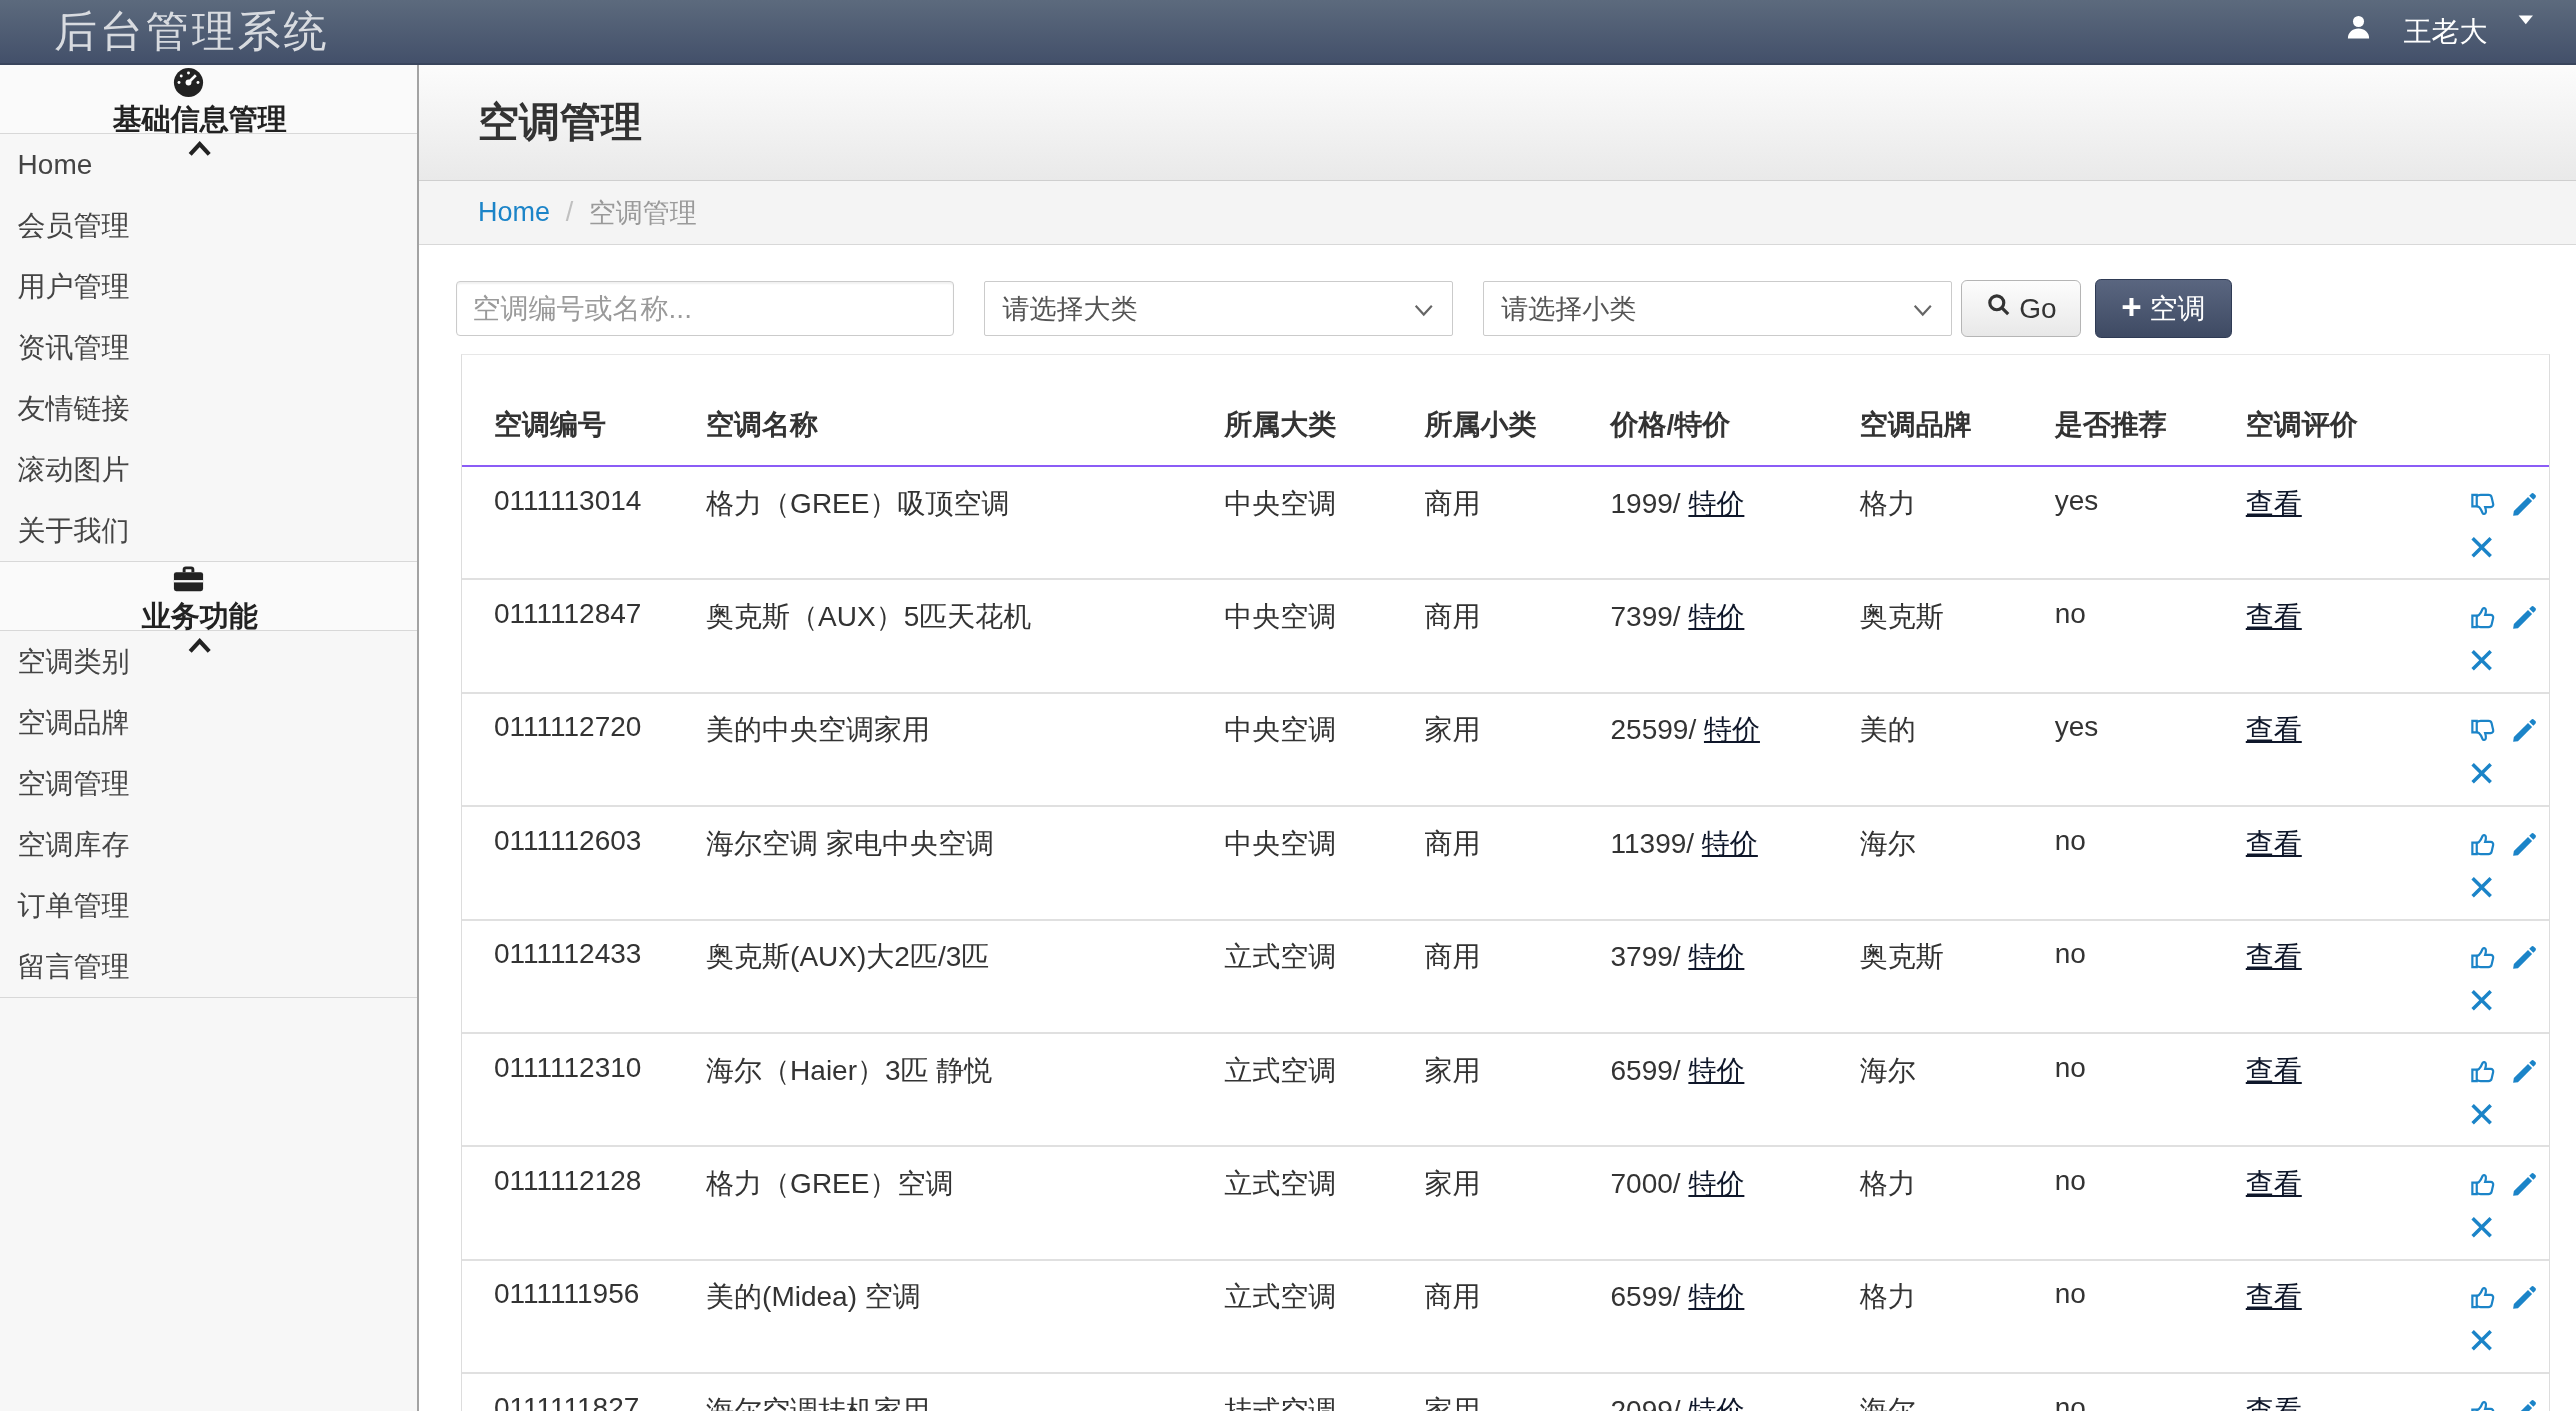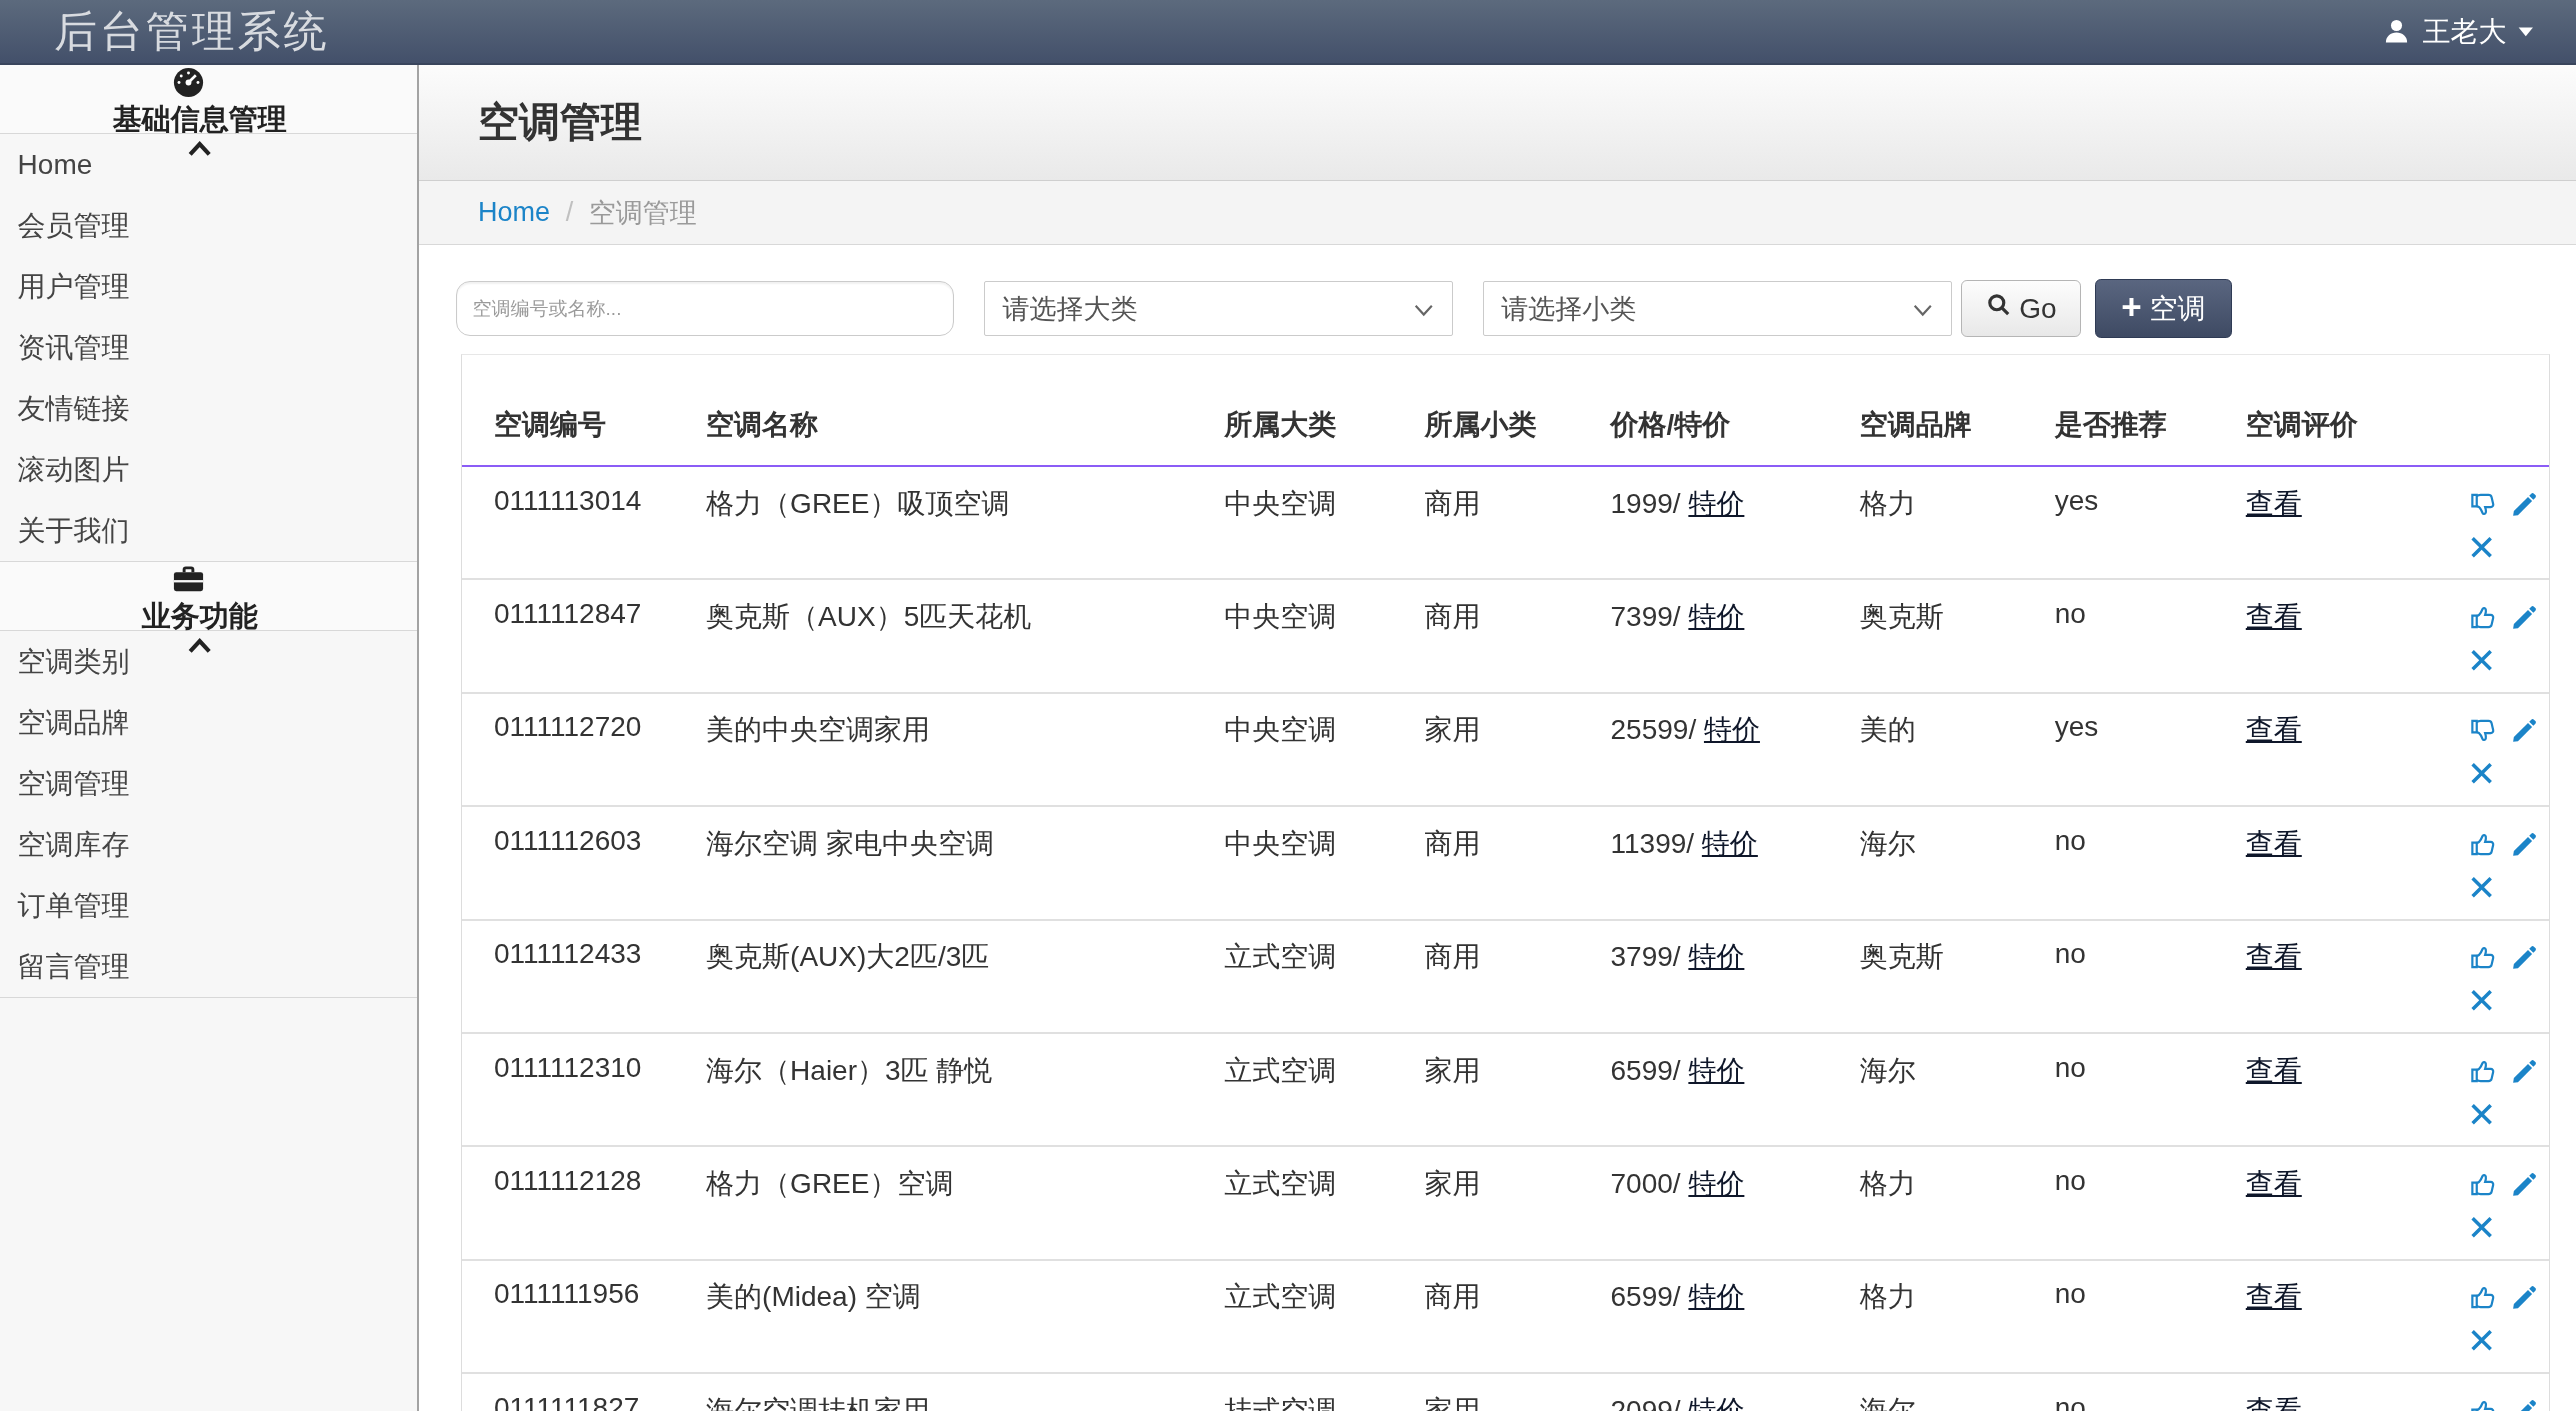--- a/index.html
+++ b/index.html
@@ -4,21 +4,21 @@
 <style>
   html,body{margin:0;padding:0;}
   body{font-family:"Liberation Sans","DejaVu Sans",sans-serif;background:#fff;}
   .app{width:2576px;height:1411px;overflow:hidden;position:relative;background:#fff;}
 
   
   .topbar{height:63px;background:linear-gradient(to bottom,#5c6a7d,#43506a);
     border-bottom:2px solid #39455c;display:flex;align-items:center;justify-content:space-between;}
   .brand{margin-left:54px;font-size:43px;color:#d8dbe0;
     font-family:"Liberation Serif","DejaVu Serif",serif;letter-spacing:2.9px;}
-  .user-menu{display:flex;align-items:center;gap:11px;margin-right:41px;color:#fff;
+  .user-menu{display:flex;align-items:flex-start;gap:30px;margin-right:41px;color:#fff;
     font-size:28px;cursor:pointer;}
   .user-menu svg{display:block;}
 
   
   .layout{display:flex;height:1347px;}
   .sidebar{width:417px;min-width:417px;background:#f7f7f7;border-right:2px solid #a3a3a3;}
   .content{flex:1;background:#fff;overflow:hidden;}
 
   
   .side-section-header{height:68px;display:flex;align-items:center;padding:0 25.4px 0 7.8px;
@@ -36,21 +36,21 @@
   .page-title{margin-left:59px;font-size:41px;font-weight:bold;color:#333;}
   .breadcrumb-bar{height:63px;background:#f4f4f4;border-bottom:1px solid #d8d8d8;
     display:flex;align-items:center;font-size:27px;padding-left:59px;}
   .crumb-home{color:#1b84c8;text-decoration:none;cursor:pointer;}
   .crumb-sep{color:#c0c0c0;margin:0 15.6px;}
   .crumb-current{color:#9a9a9a;}
 
   
   .filters{display:flex;align-items:center;margin:34px 27px 0 37px;}
   .search-input{width:498px;height:55px;box-sizing:border-box;border:1px solid #cbcbcb;
-    border-radius:14px;padding:0 15.6px;font-size:19px;color:#555;
+    border-radius:4px;padding:0 15.6px;font-size:28px;color:#555;
     font-family:"Liberation Sans","DejaVu Sans",sans-serif;
     box-shadow:inset 0 2px 2px rgba(0,0,0,.06);outline:none;margin-right:9.8px;}
   .search-input::placeholder{color:#9a9a9a;}
   .select{width:469px;height:55px;box-sizing:border-box;border:1px solid #cbcbcb;border-radius:2px;
     background:#fff;display:flex;align-items:center;justify-content:space-between;
     padding:0 17.6px;font-size:27px;color:#555;cursor:pointer;margin-right:9.8px;margin-left:20px;}
   .select svg{flex:none;}
   .btn-go{height:55px;padding:0 23.5px;border:1px solid #b5b5b5;border-radius:5.9px;
     background:linear-gradient(to bottom,#fdfdfd,#e8e8e8);font-size:28px;color:#333;
     display:flex;align-items:center;gap:8px;cursor:pointer;margin-left:0;}

